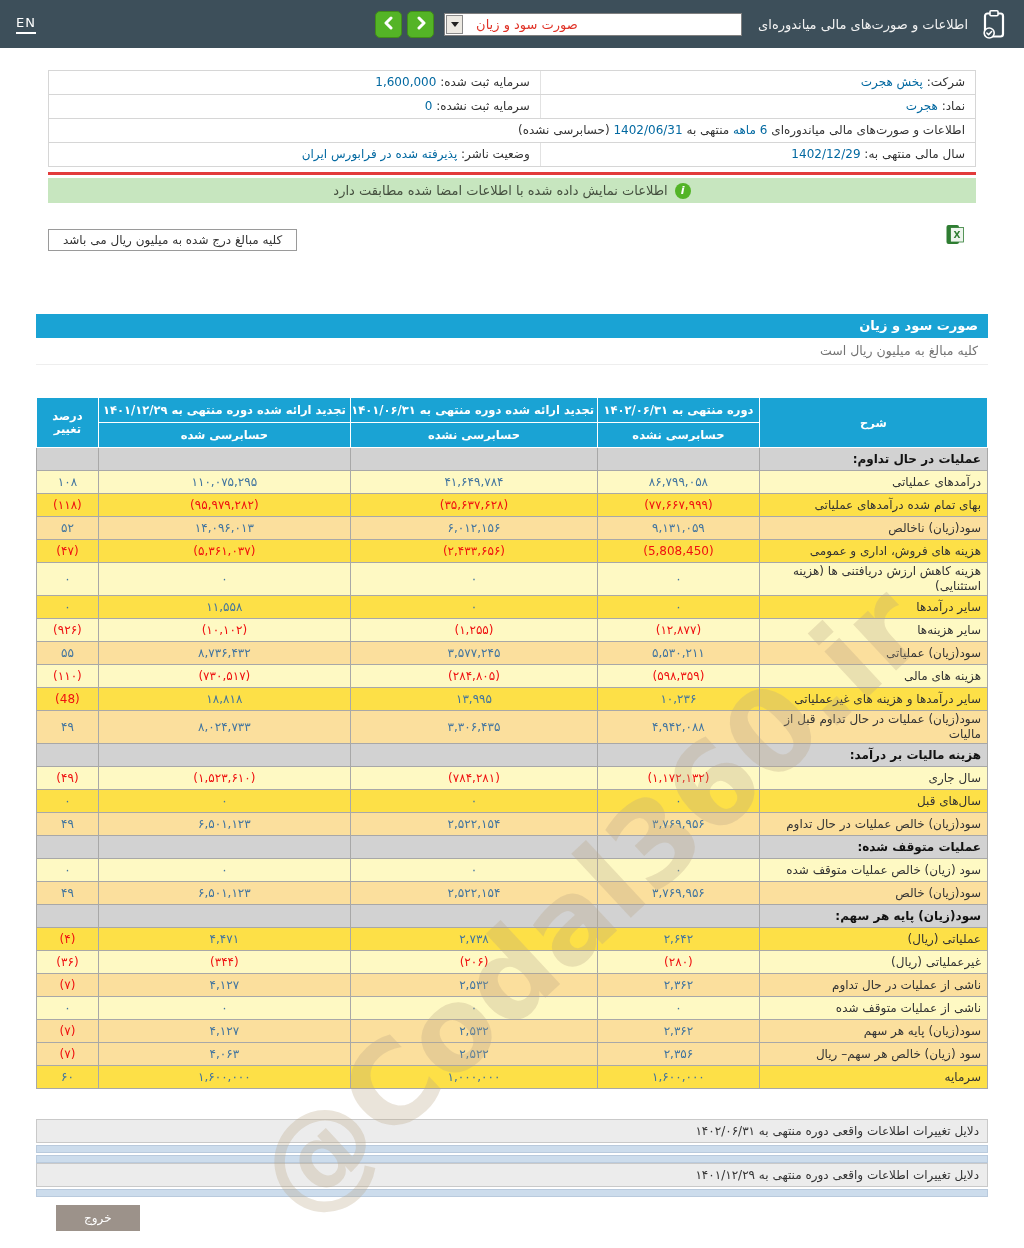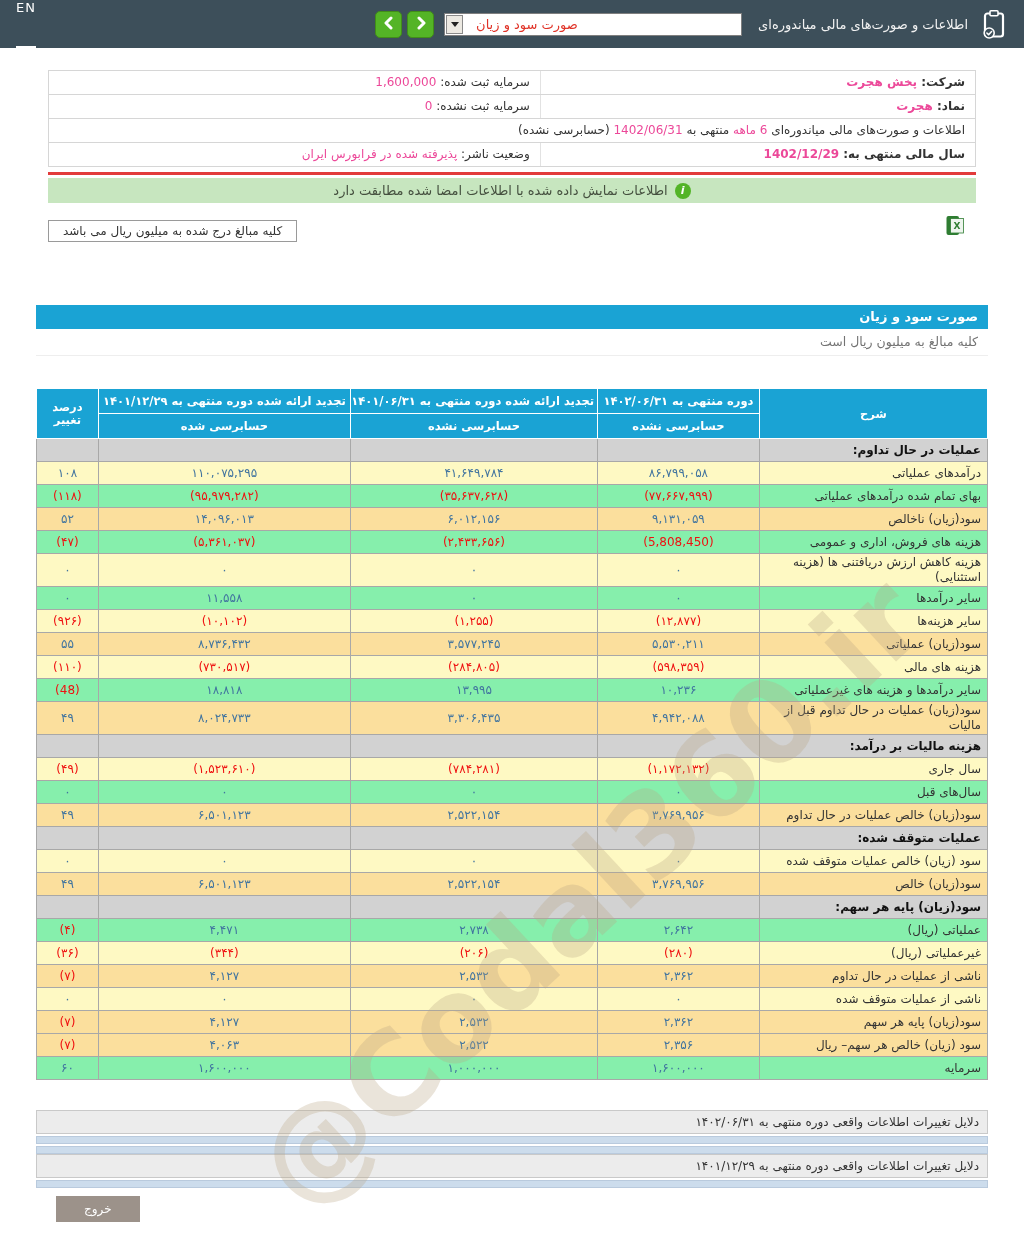--- a/index.html
+++ b/index.html
@@ -8,21 +8,21 @@
     width:1024px; height:1248px;
     background:#fff;
     font-family:"DejaVu Sans", sans-serif;
     position:relative;
     overflow:hidden;
   }
 
   
   .topbar {
     height:48px; background:#3d4f5a;
-    display:flex; 
+    display:flex; align-items:center;
     padding:0 16px;
   }
   .en-link {
     color:#fff; font-size:13px; letter-spacing:1px;
     border-bottom:2px solid #fff; padding-bottom:2px;
     cursor:pointer;
   }
   .topbar-right { margin-left:auto; display:flex; align-items:center; }
   .nav-btn {
     width:27px; height:27px; margin-left:5px;
@@ -55,39 +55,39 @@
   .clipboard-icon { margin-right:2px; display:flex; }
 
   
   .company-info {
     margin:22px 48px 0; border:1px solid #d6d6d6;
     direction:rtl; font-size:12px; background:#fff;
   }
   .ci-row { display:flex; border-bottom:1px solid #d6d6d6; }
   .ci-row:last-child { border-bottom:none; }
   .ci-cell { padding:3px 10px; line-height:17px; color:#333; }
-  .ci-right { flex:0 0 47%; border-left:1px solid #e2e2e2;font-weight:bold; }
+  .ci-right { flex:0 0 47%; border-left:1px solid #e2e2e2; }
   .ci-left  { flex:1; }
-  .red { color:#ec4899; }
+  .red { color:#0369a1; }
 
   .red-rule { margin:5px 48px 0; height:3px; background:#e23b3b; }
 
   .green-banner {
     margin:3px 48px 0; height:25px; background:#c7e6bf;
     display:flex; align-items:center; justify-content:center; gap:7px;
     direction:rtl; color:#45503f; font-size:13px;
   }
   .info-icon {
     width:16px; height:16px; border-radius:50%;
     background:#53b427; color:#fff; font-size:11px; font-weight:bold;
     font-style:italic; display:flex; align-items:center; justify-content:center;
     flex:0 0 16px;
   }
 
-  .units-row { margin:15px 48px 0; position:relative; height:26px; }
+  .units-row { margin:24px 48px 0; position:relative; height:26px; }
   .units-box {
     position:absolute; left:0; top:2px;
     border:1px solid #9a9a9a; background:#fff;
     padding:3px 14px; font-size:12px; color:#333; direction:rtl; white-space:nowrap;
   }
   .excel-icon { position:absolute; right:12px; top:-3px; cursor:pointer; }
 
   
   .statement-title {
     margin:61px 36px 0; height:24px; line-height:24px;
@@ -112,21 +112,21 @@
     font-size:11.5px; white-space:nowrap; overflow:hidden;
   }
   table.statement thead th.wrap { white-space:normal; line-height:13px; }
   table.statement td {
     border:1px solid #a8a8a8; height:23px; padding:1px 6px;
     overflow:hidden;
   }
   .td-label { text-align:right; color:#333; line-height:15px; }
   .td-num   { text-align:center; color:#41749f; }
   tr.blue   td { background:#fef9c3; }
-  tr.white  td { background:#86efac;margin-left:32px; }
+  tr.white  td { background:#fde047;margin-left:32px; }
   tr.yellow td { background:#fbdf9d; }
   tr.section td { background:#d2d2d2; }
   tr.section .td-label { font-weight:bold; color:#111;margin-top:34px; }
   td.neg { color:#ef1010; }
 
   
   .watermark {
     position:absolute; left:240px; top:730px;
     transform:rotate(-43deg); transform-origin:0 50%;
     font-size:115px; font-weight:bold; white-space:nowrap;

